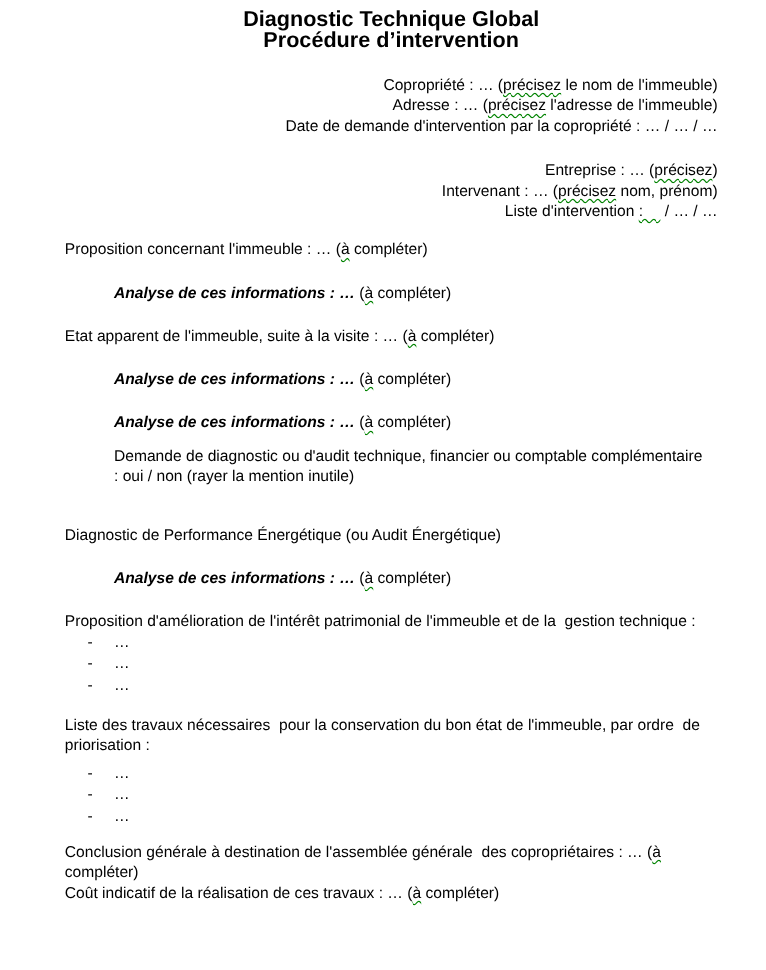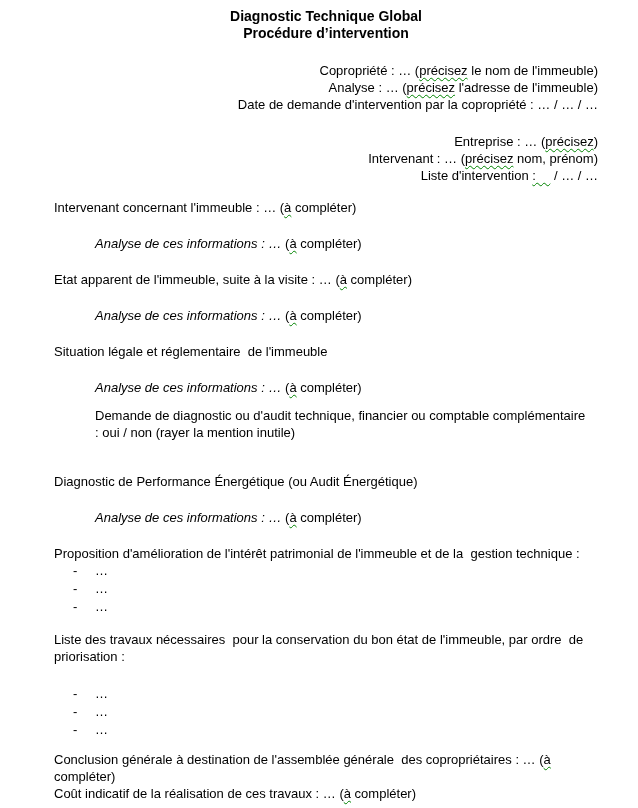--- a/index.html
+++ b/index.html
@@ -9,75 +9,74 @@
     height: 808px;
     background: var(--bg, #ffffff);
     color: var(--fg, #000000);
     font-family: "Liberation Sans", "DejaVu Sans", sans-serif;
     font-size: 13px;
     line-height: 17px;
     padding: 8px 40px 0 54px;
     overflow: hidden;
   }
   .line { white-space: pre; }
-  .title { text-align: center; font-weight: bold; font-size: 14px; }
+  .title { text-align: center; font-weight: bold; font-size: 18px; }
   .right { text-align: right; }
   .indent { padding-left: 41px; }
-  .it { font-style: italic; }
+  .it { font-style: italic; font-weight: bold; }
   .sq {
     text-decoration-line: underline;
     text-decoration-style: wavy;
     text-decoration-color: var(--sq-color, #008200);
     text-decoration-thickness: 1px;
     text-underline-offset: 2px;
     text-decoration-skip-ink: none;
   }
   .li { padding-left: 19px; line-height: 18px; white-space: pre; }
   .li .dash { display: inline-block; width: 22px; }
   .mb0  { margin-bottom: 0; }
-  .mb6  { margin-bottom: 20px; }
+  .mb6  { margin-bottom: 6px; }
   .mb11 { margin-bottom: 11px; }
   .mb12 { margin-bottom: 12px; }
   .mb15 { margin-bottom: 15px; }
   .mb17 { margin-bottom: 17px; }
   .mb18 { margin-bottom: 32px; }
   .mb19 { margin-bottom: 19px; }
   .mb20 { margin-bottom: 20px; }
 </style>
 </head>
 <body>
 
 <div class="page">
 
   <div class="title mb20">
     <div class="line">Diagnostic Technique Global</div>
     <div class="line">Procédure d’intervention</div>
   </div>
 
   <div class="right mb20">
     <div class="line"><span>Copropriété : … (</span><span class="sq">précisez</span><span> le nom de l'immeuble)</span></div>
-    <div class="line"><span>Analyse : … (</span><span class="sq">précisez</span><span> l'adresse de l'immeuble)</span></div>
+    <div class="line"><span>Adresse : … (</span><span class="sq">précisez</span><span> l'adresse de l'immeuble)</span></div>
     <div class="line"><span>Date de demande d'intervention par la copropriété : … / … / …</span></div>
   </div>
 
   <div class="right mb15">
     <div class="line"><span>Entreprise : … (</span><span class="sq">précisez</span><span>)</span></div>
     <div class="line"><span>Intervenant : … (</span><span class="sq">précisez</span><span> nom, prénom)</span></div>
     <div class="line"><span>Liste d'intervention </span><span class="sq">:&nbsp;&nbsp;&nbsp;&nbsp;</span><span> / … / …</span></div>
   </div>
 
-  <div class="line mb19"><span>Intervenant concernant l'immeuble : … (</span><span class="sq">à</span><span> compléter)</span></div>
+  <div class="line mb19"><span>Proposition concernant l'immeuble : … (</span><span class="sq">à</span><span> compléter)</span></div>
 
   <div class="line indent mb19"><span class="it">Analyse de ces informations : … </span><span>(</span><span class="sq">à</span><span> compléter)</span></div>
 
   <div class="line mb19"><span>Etat apparent de l'immeuble, suite à la visite : … (</span><span class="sq">à</span><span> compléter)</span></div>
 
   <div class="line indent mb19"><span class="it">Analyse de ces informations : … </span><span>(</span><span class="sq">à</span><span> compléter)</span></div>
 
-  <div class="line mb19"><span>Situation légale et réglementaire  de l'immeuble</span></div>
 
   <div class="line indent mb11"><span class="it">Analyse de ces informations : … </span><span>(</span><span class="sq">à</span><span> compléter)</span></div>
 
   <div class="line indent mb18"><span>Demande de diagnostic ou d'audit technique, financier ou comptable complémentaire
 : oui / non (rayer la mention inutile)</span></div>
 
   <div class="line mb19"><span>Diagnostic de Performance Énergétique (ou Audit Énergétique)</span></div>
 
   <div class="line indent mb19"><span class="it">Analyse de ces informations : … </span><span>(</span><span class="sq">à</span><span> compléter)</span></div>
 

